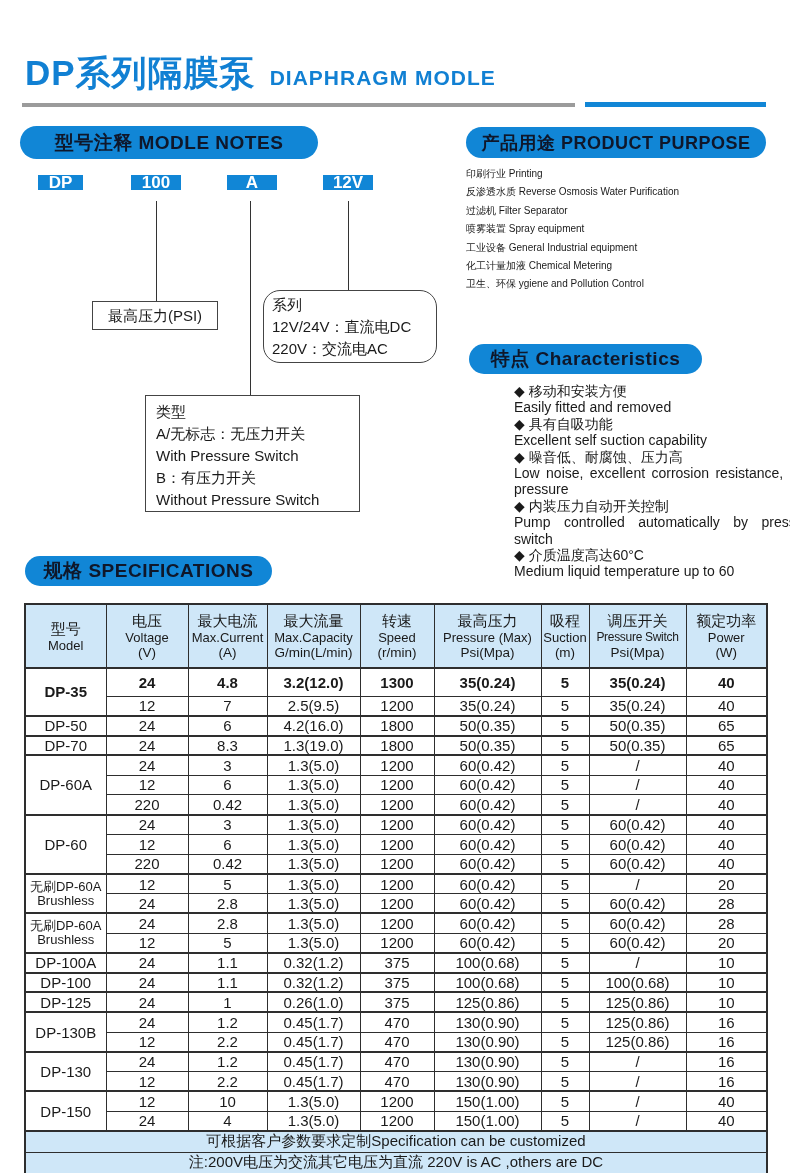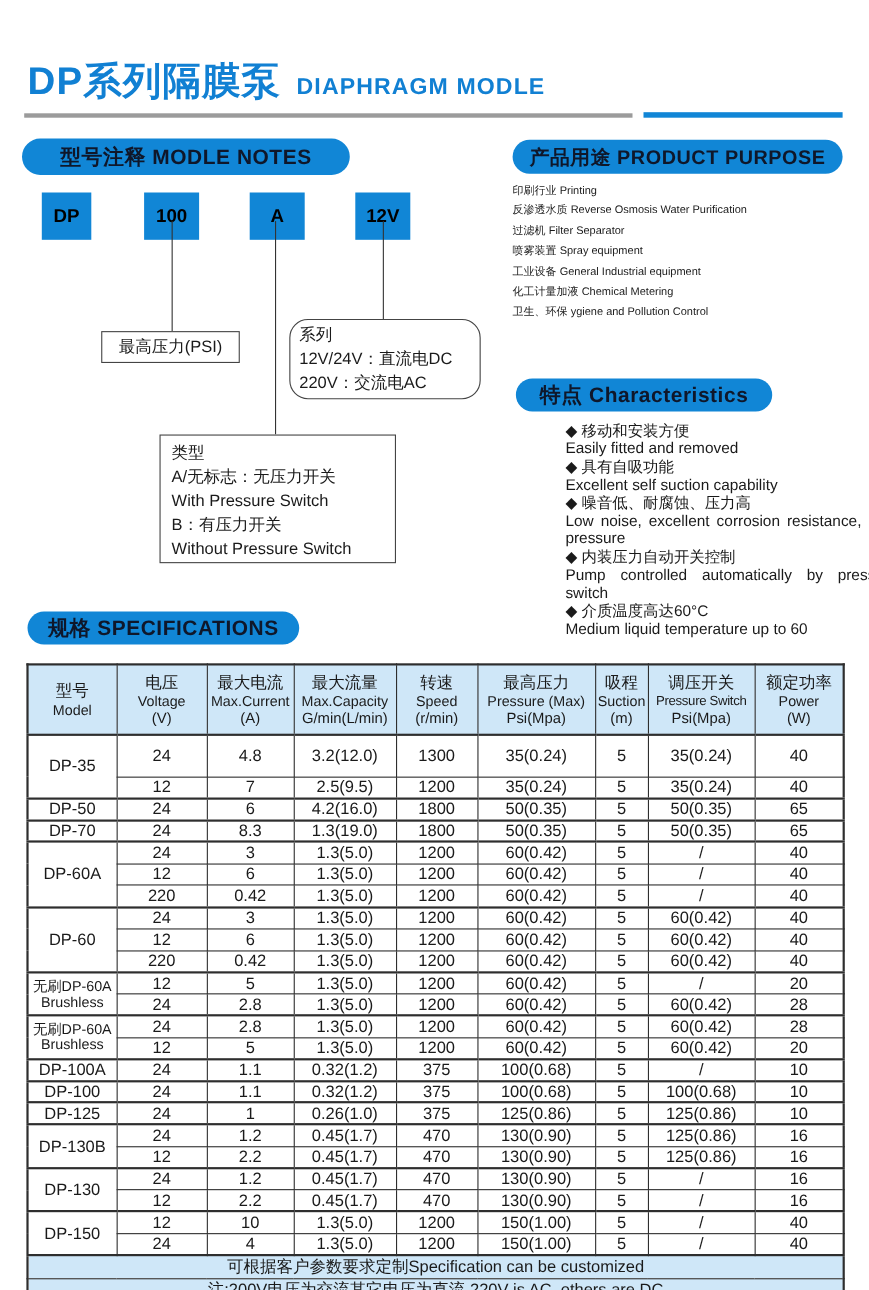--- a/index.html
+++ b/index.html
@@ -23,22 +23,22 @@
   .rule-gray{left:22px;top:103px;width:553px;height:4px;background:var(--gray);}
   .rule-blue{left:585px;top:102px;width:181px;height:5px;background:var(--accent);}
   
   .pill{
     background:var(--accent);color:#0f172a;font-weight:bold;text-align:center;
     border-radius:17px;display:flex;align-items:center;justify-content:center;
     letter-spacing:0.5px;
   }
   
   .dbox{
-    background:var(--accent);color:#000000;font-weight:bold;font-size:17px;
-    display:flex;align-items:center;justify-content:center;height:43px;top:175px;
+    background:var(--accent);color:#ffffff;font-weight:bold;font-size:17px;
+    display:flex;align-items:center;justify-content:center;height:15px;top:175px;
   }
   .vline{width:1px;background:#333;top:201px;}
   .note-box{border:1px solid #444;background:#fff;font-size:15px;line-height:22px;box-sizing:border-box;}
   .note-center{display:flex;align-items:center;justify-content:center;}
   
   .plist{font-size:10px;line-height:18.4px;text-align:justify;}
   .plist div{text-align:justify;}
   .clist{font-size:14px;line-height:16.4px;}
   .clist .en{text-align:justify;}
   
@@ -170,21 +170,21 @@
           <div class="h-unit">Psi(Mpa)</div>
         </th>
         <th>
           <div class="h-zh">额定功率</div>
           <div class="h-en">Power</div>
           <div class="h-unit">(W)</div>
         </th>
       </tr>
     </thead>
   <tbody>
-      <tr class="group-start" style="height: 38px;">
+      <tr class="group-start" style="height: 28px; font-weight: bold;">
         <td rowspan="2">DP-35</td>
         <td>24</td>
         <td>4.8</td>
         <td>3.2(12.0)</td>
         <td>1300</td>
         <td>35(0.24)</td>
         <td>5</td>
         <td>35(0.24)</td>
         <td>40</td>
       </tr>

